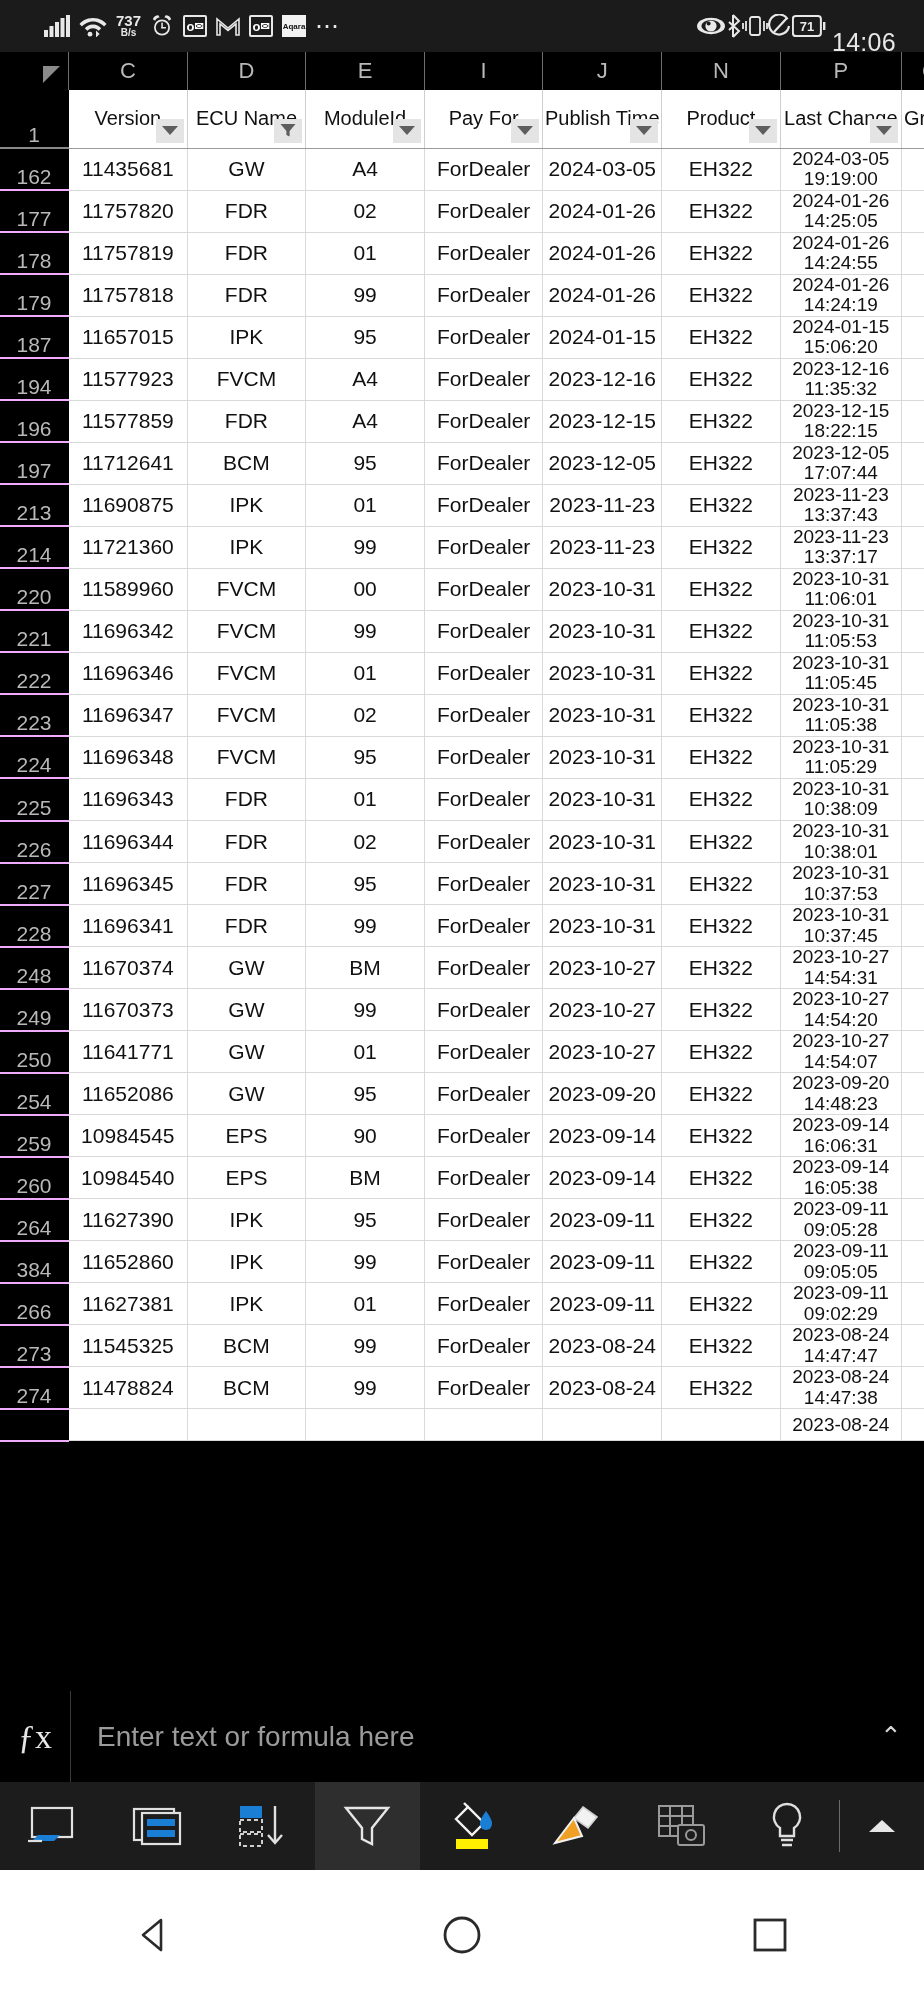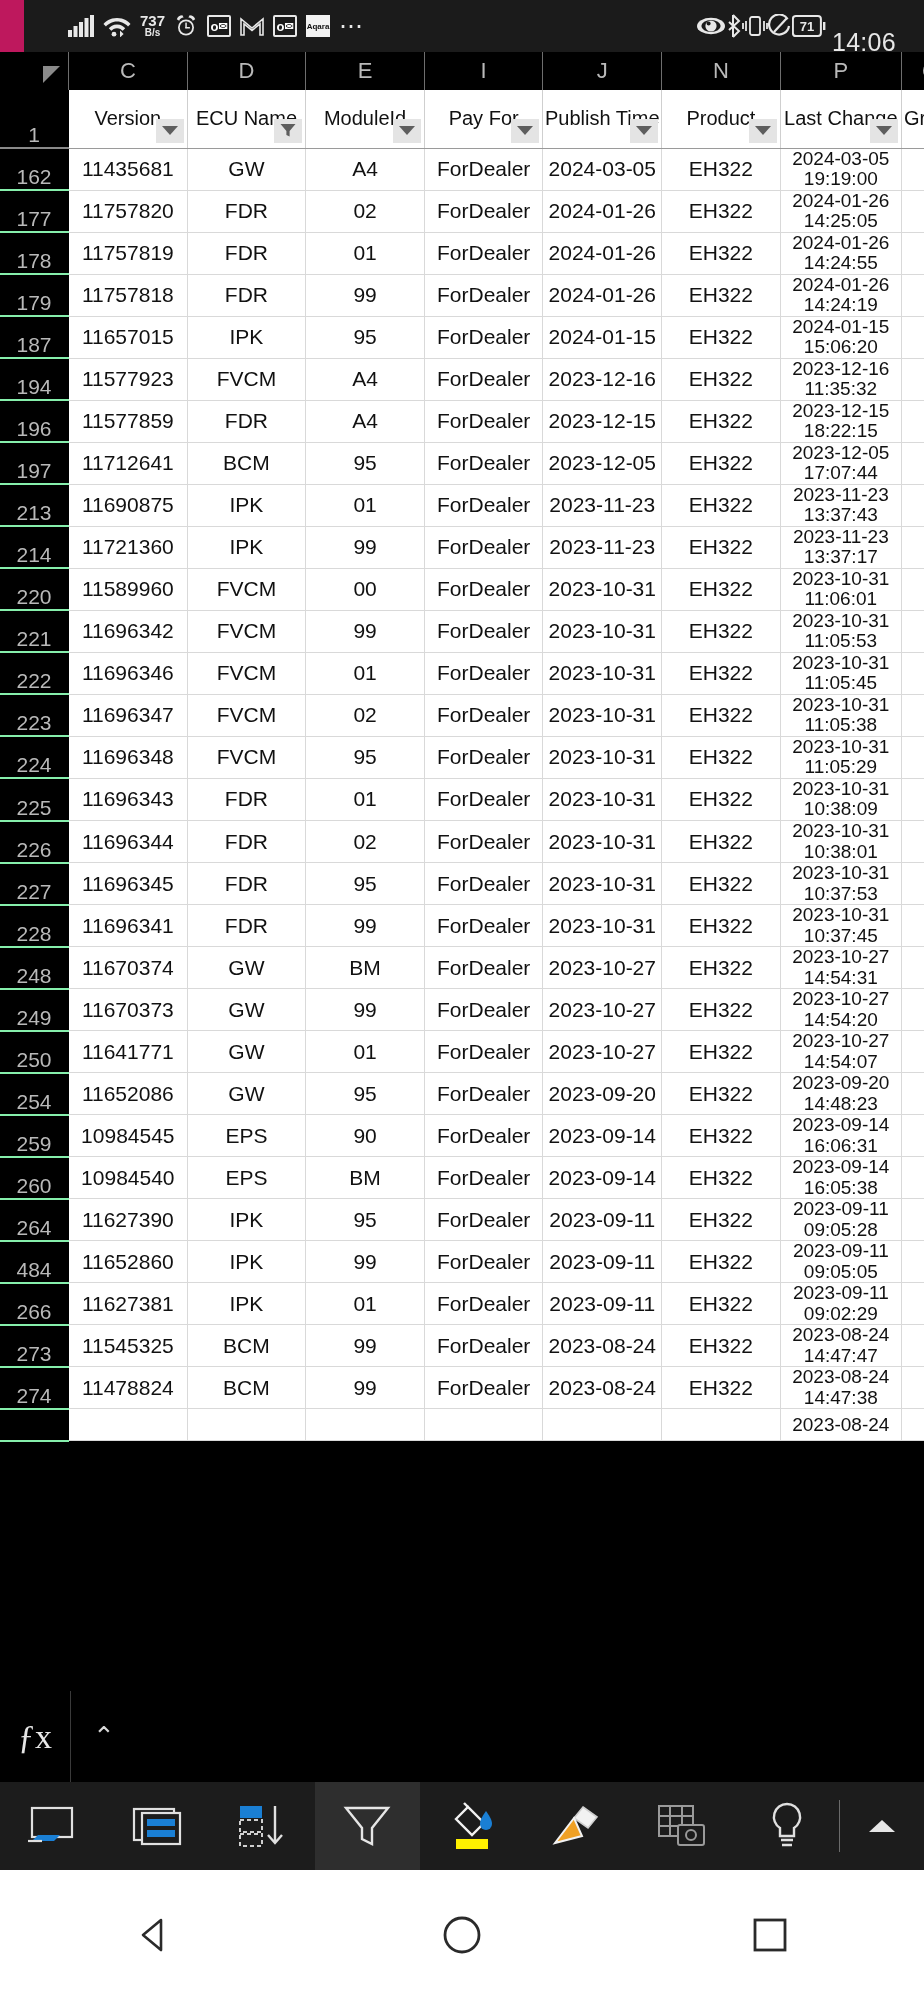--- a/index.html
+++ b/index.html
@@ -2,21 +2,21 @@
 <html><head>
 <meta charset="utf-8">
 <style>
   * { margin:0; padding:0; box-sizing:border-box; }
   html,body {
     width:924px; height:2000px;
     background:#000;
     font-family:"Liberation Sans", sans-serif;
     overflow:hidden;
   }
-  #app { position:relative; width:924px; height:2000px; background:#be185d;padding-left:24px; }
+  #app { position:relative; width:924px; height:2000px; background:#be185d; }
 
   
   .statusbar{
     height:52px; background:#1b1b1b; color:#e8e8e8;
     display:flex; align-items:center; padding:0 14px;
     font-size:21px;
   }
   .sb-left{display:flex; align-items:center; gap:9px; margin-left:30px;}
   .sb-right{display:flex; align-items:center; margin-left:auto; margin-right:14px;}
   .sb-ico{display:inline-flex; align-items:center; justify-content:center;}
@@ -41,21 +41,21 @@
     height:38px; font-weight:400; border-right:1px solid #6e6e6e;
   }
   .collabel.corner{ border-right:1px solid #6e6e6e; position:relative;}
   .corner-tri{
     position:absolute; right:8px; bottom:7px; width:0;height:0;
     border-left:17px solid #8a8a8a; border-bottom:17px solid transparent;
   }
   .rowlabel{
     background:#000; color:#b9b9b9; font-size:21px; text-align:center;
     vertical-align:bottom; padding-bottom:3px;
-    border-bottom:2px solid #86efac; border-right:1px solid #000;
+    border-bottom:2px solid #f0abfc; border-right:1px solid #000;
   }
   .rowlabel.hdr{ border-bottom:2px solid #8a8a8a; }
 
   .hcell{
     background:#fff; color:#111; font-size:20px; text-align:center;
     border-right:1px solid #cfcfcf; border-bottom:1px solid #9a9a9a;
     position:relative; height:58px; vertical-align:middle; line-height:1.15;
     padding:0 34px 0 4px;
   }
   .fbtn{
@@ -629,21 +629,21 @@
             <td class="dcell">ForDealer</td>
             <td class="dcell">2023-09-11</td>
             <td class="dcell">EH322</td>
             <td class="dcell stamp">
               <div>2023-09-11</div>
               <div>09:05:28</div>
             </td>
             <td class="dcell"></td>
           </tr>
           <tr>
-            <td class="rowlabel">484</td>
+            <td class="rowlabel">384</td>
             <td class="dcell">11652860</td>
             <td class="dcell">IPK</td>
             <td class="dcell">99</td>
             <td class="dcell">ForDealer</td>
             <td class="dcell">2023-09-11</td>
             <td class="dcell">EH322</td>
             <td class="dcell stamp">
               <div>2023-09-11</div>
               <div>09:05:05</div>
             </td>
@@ -702,20 +702,21 @@
             <td class="dcell stamp">2023-08-24</td>
             <td class="dcell"></td>
           </tr>
         </tbody>
     </table>
   </div>
 
   <div class="formulabar">
     <div class="fx">ƒx</div>
     <div class="fx-div"></div>
+    <div class="fx-input">Enter text or formula here</div>
     <div class="fx-chev">⌃</div>
   </div>
 
   <div class="toolbar">
     <div class="tbtn">
       <svg width="54" height="44" viewBox="0 0 54 44">
           <rect x="7" y="4" width="40" height="29" fill="none" stroke="#e0e0e0" stroke-width="2.2"></rect>
           <path d="M7 37 h22 l6 -6 h-22 z" fill="#1a7fd4"></path>
           <path d="M3 37 h14" stroke="#e0e0e0" stroke-width="2.2"></path>
         </svg>

